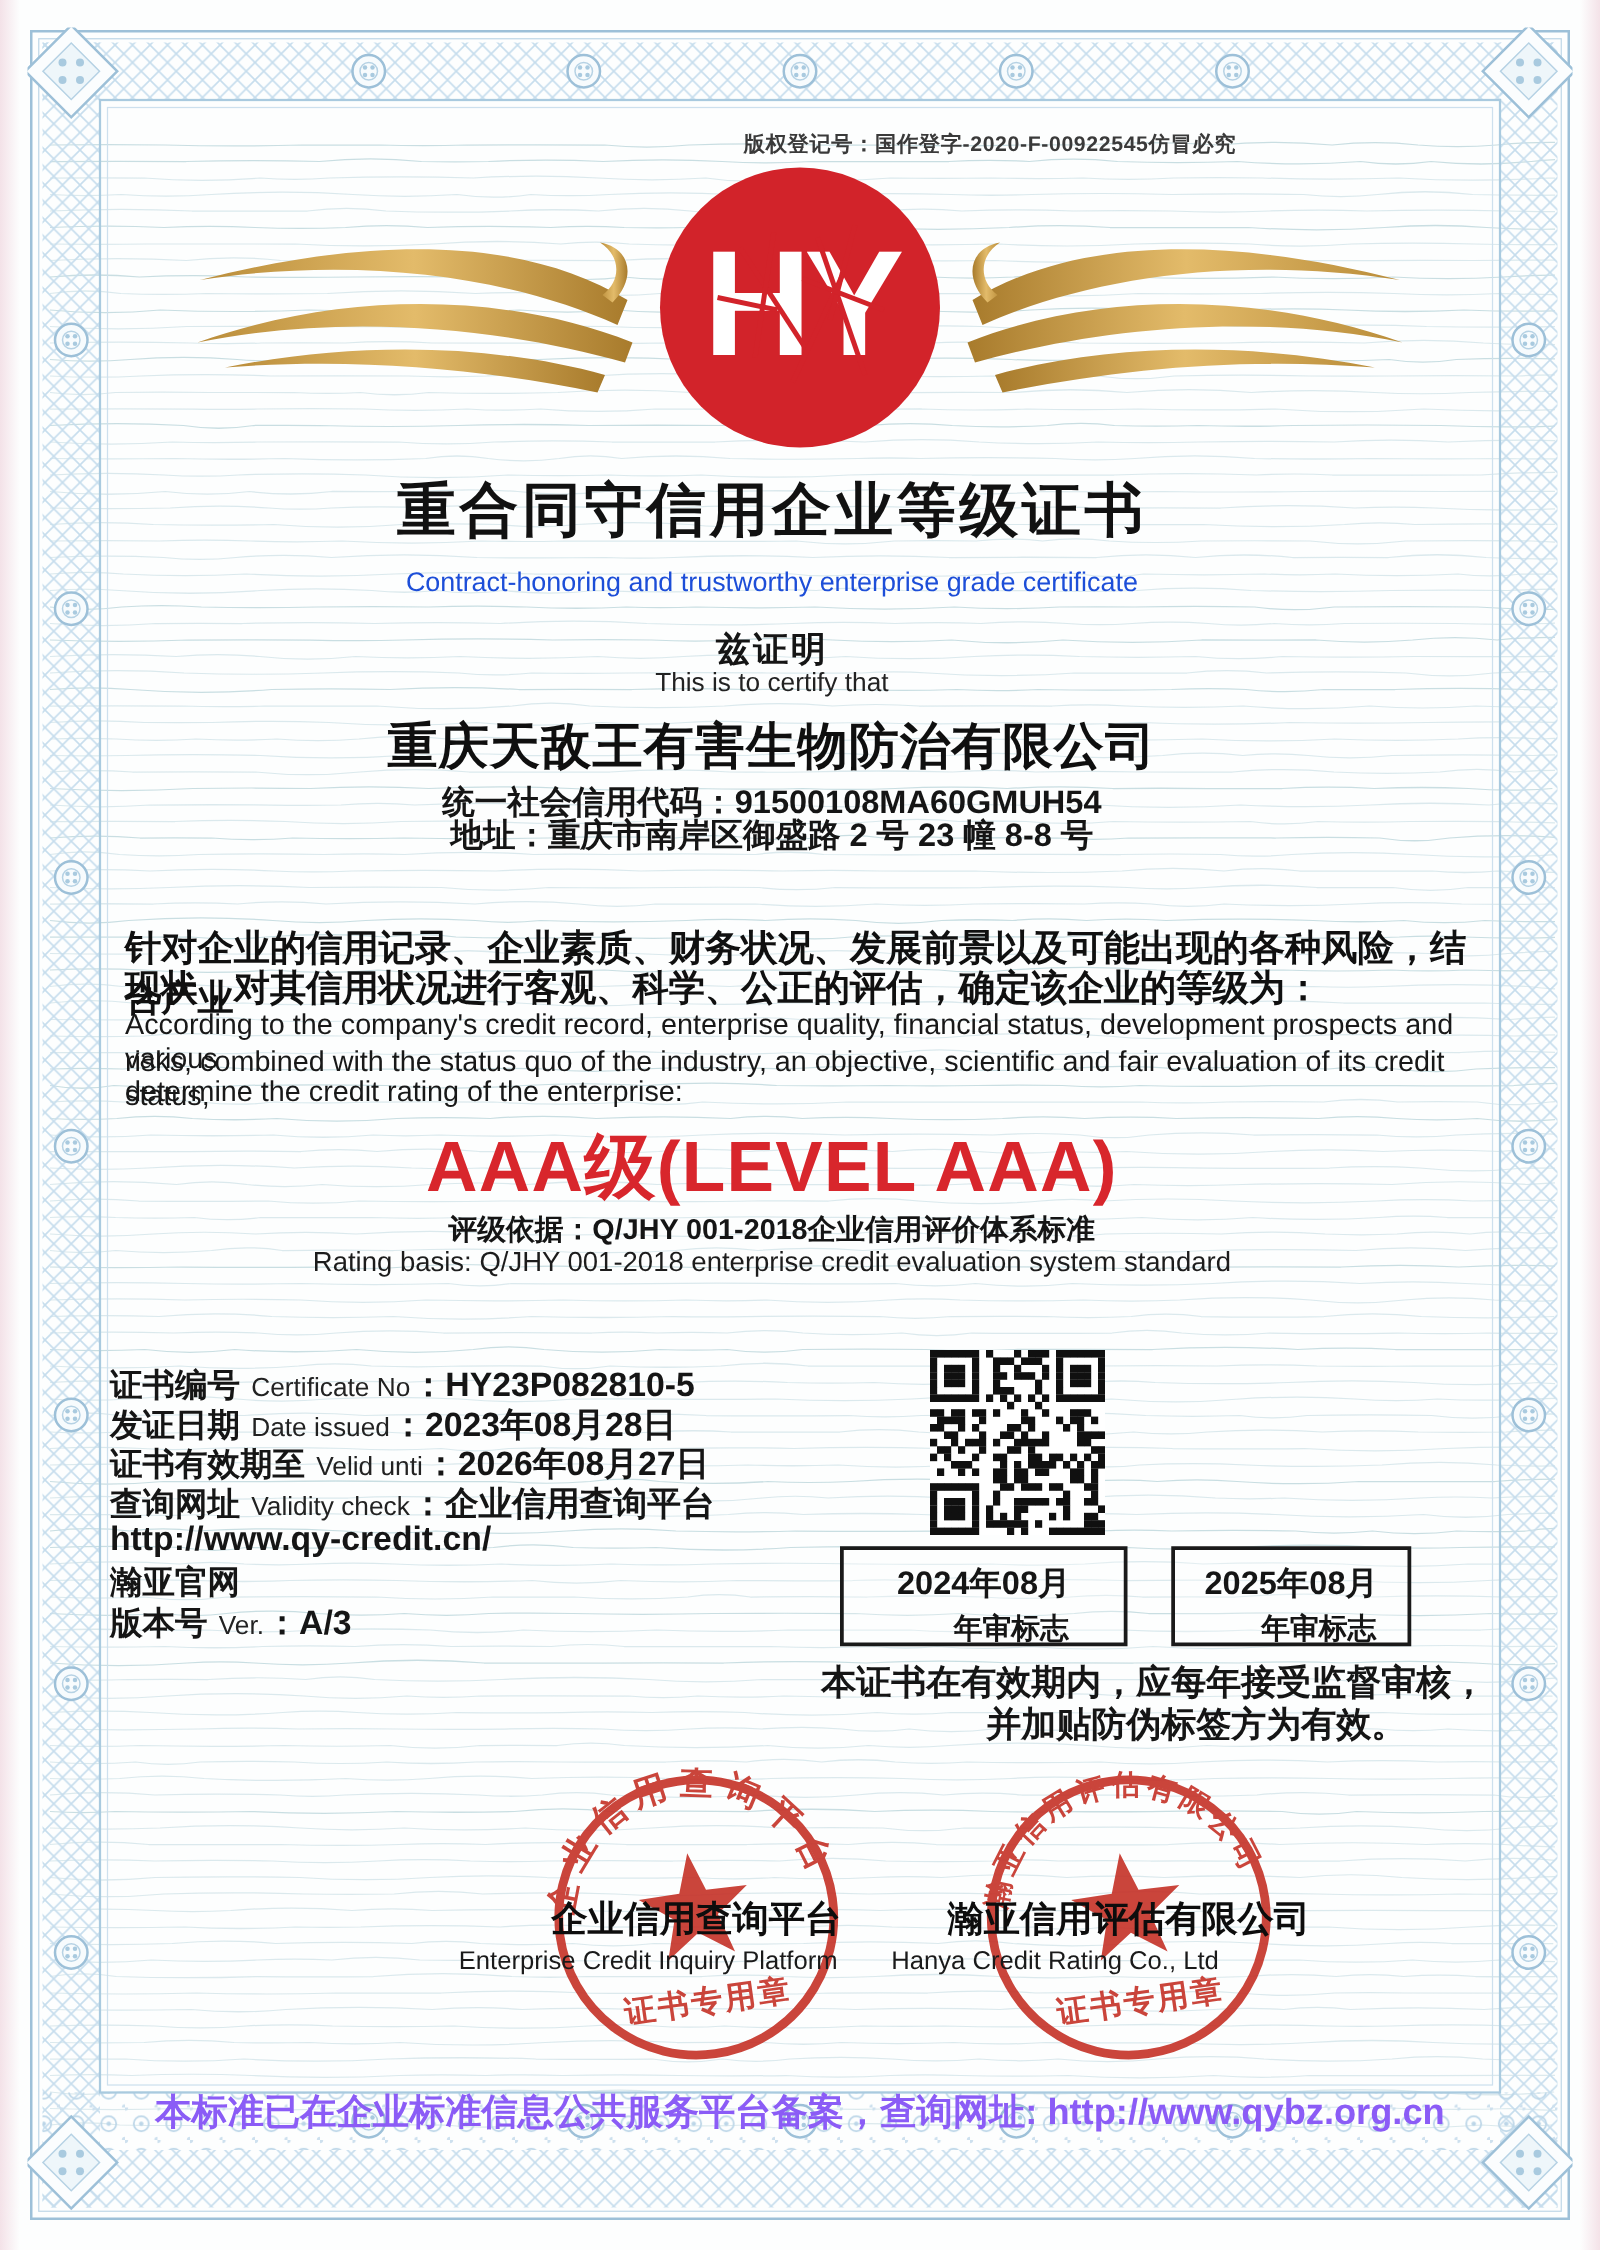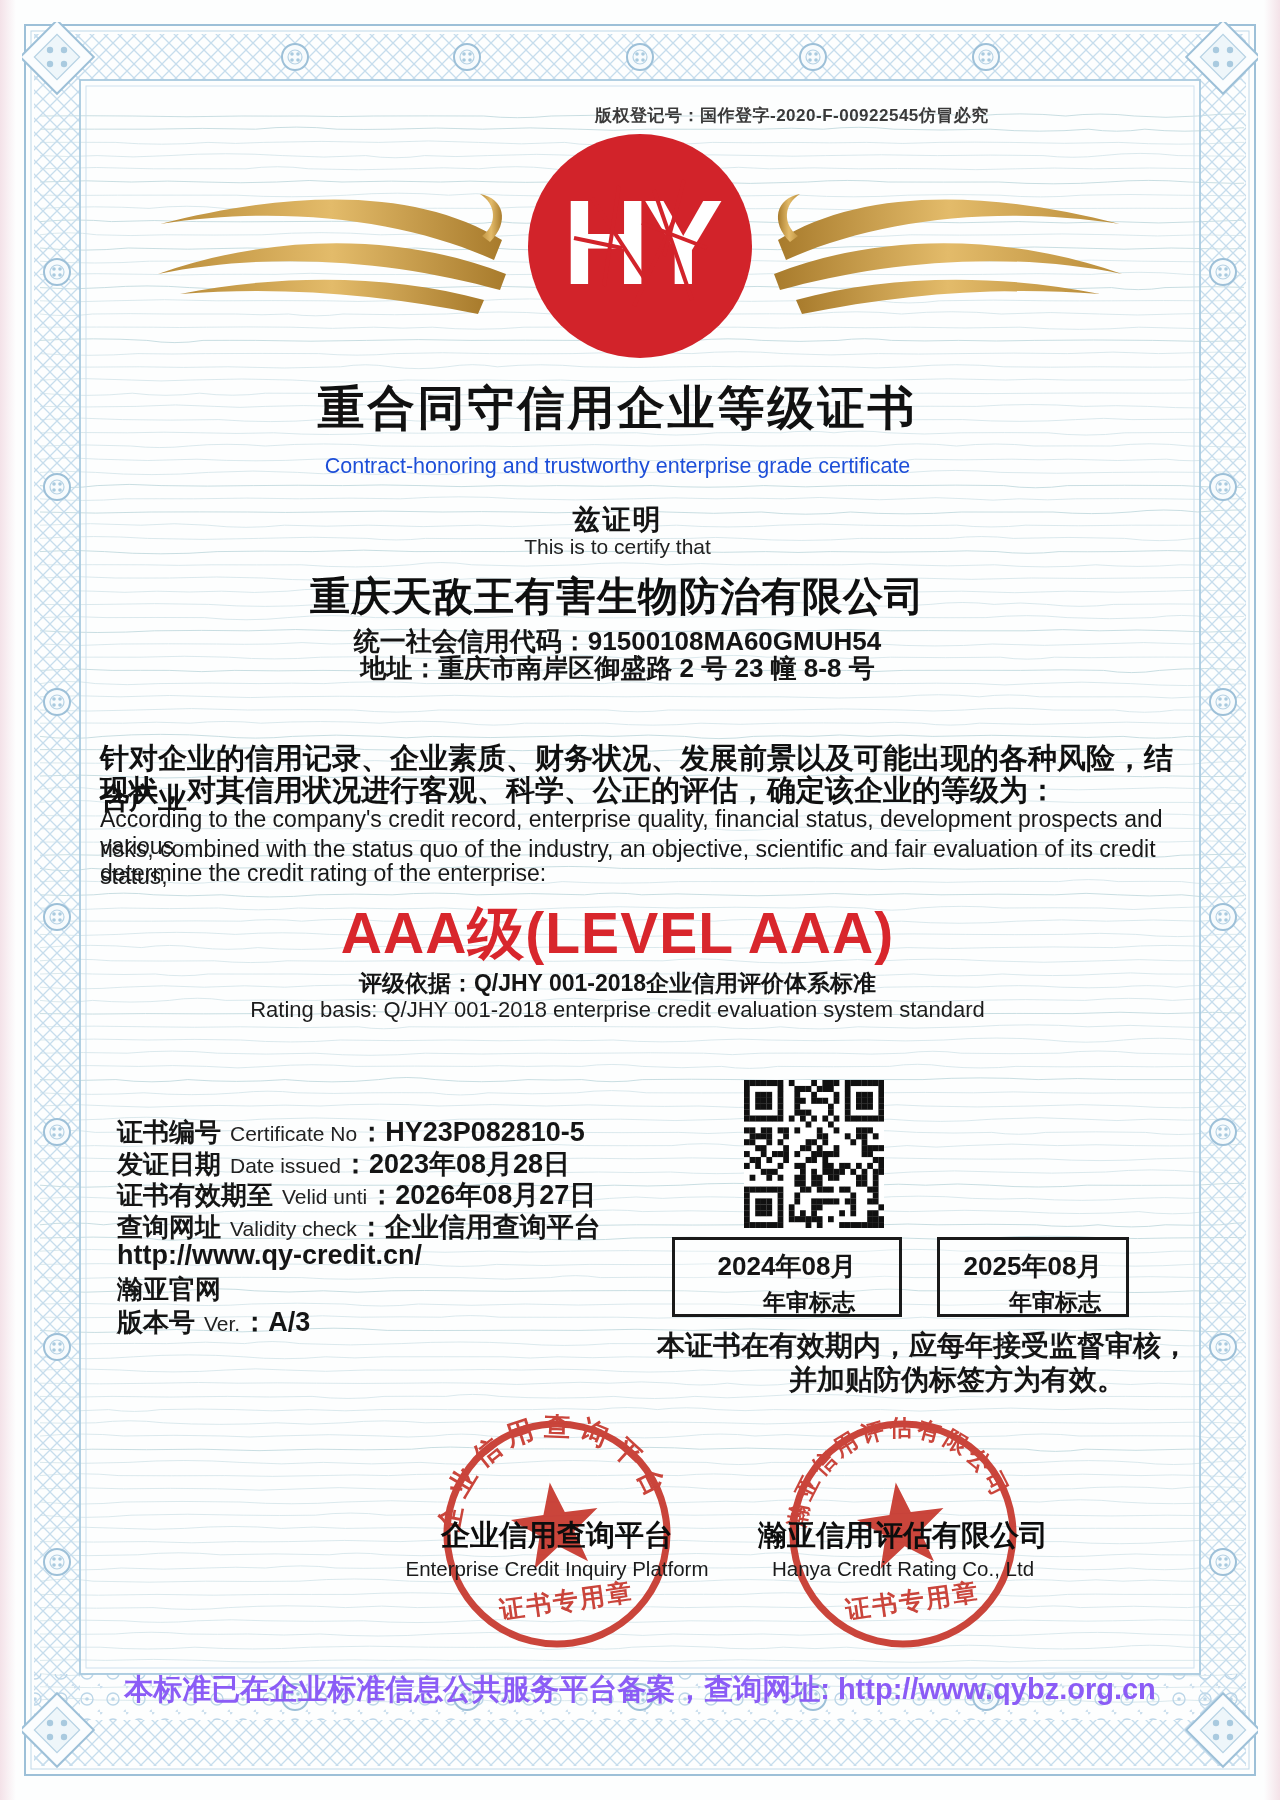--- a/index.html
+++ b/index.html
@@ -19,35 +19,35 @@
   .creditcode{top:624px;font-size:26px;font-weight:600;}
   .address{top:651px;font-size:26px;font-weight:600;}
   .para{left:100px;width:1096px;text-align:left;}
   .para-cn{font-size:29px;font-weight:600;color:#101010;}
   .p-cn1{top:739px;} .p-cn2{top:771px;}
   .para-en{font-size:23px;font-weight:400;color:#181818;}
   .p-en1{top:806px;} .p-en2{top:836px;} .p-en3{top:860px;}
   .rating{top:896px;font-size:57px;font-weight:800;color:#d8262c;letter-spacing:1px;}
   .basis-cn{top:968px;font-size:23px;font-weight:600;}
   .basis-en{top:997px;font-size:22px;font-weight:400;color:#1c1c1c;}
-  .details{left:117px;top:1090px;width:560px;margin-top:24px;}
+  .details{left:88px;top:1090px;width:560px;}
   .detail-row{height:31.6px;display:flex;align-items:baseline;white-space:nowrap;}
   .dcn{font-size:26px;font-weight:600;}
   .den{font-size:21px;font-weight:500;margin-left:9px;color:#222;}
   .dval{font-size:27px;font-weight:600;margin-left:1px;}
   .qr-note{left:897px;top:1074px;width:310px;}
   .qr-note div{font-size:27px;font-weight:600;line-height:36.3px;white-space:nowrap;}
   .audit-box{top:1237px;height:80px;border:3px solid #1a1a1a;box-sizing:border-box;text-align:center;background:rgba(255,255,255,.25);}
   .ab1{left:672px;width:230px;} .ab2{left:937px;width:192px;}
   .audit-period{font-size:26px;font-weight:600;margin-top:9px;}
   .audit-label{font-size:23px;font-weight:600;margin-top:3px;padding-left:44px;}
   .sup1{left:657px;top:1327px;font-size:28px;font-weight:600;}
   .sup2{left:789px;top:1361px;font-size:28px;font-weight:600;}
   .org-cn{width:340px;text-align:center;top:1516px;font-size:29px;font-weight:700;color:#0d0d0d;}
-  .org-en{width:380px;text-align:center;top:1557px;font-size:20.5px;font-weight:500;color:#1a1a1a;}
+  .org-en{width:380px;text-align:left;top:1557px;font-size:20.5px;font-weight:500;color:#1a1a1a;}
   .ol-cn{left:387px;} .ol-en{left:367px;} .or-cn{left:733px;} .or-en{left:713px;}
   .footer{left:0;right:0;top:1670px;text-align:center;font-size:29px;font-weight:700;color:#8b5cf6;}
   .edge-strip{top:0;bottom:0;width:16px;z-index:0;}
   .edge-l{left:0;background:linear-gradient(90deg,rgba(228,180,196,.38),rgba(228,180,196,0));}
   .edge-r{right:0;background:linear-gradient(270deg,rgba(228,180,196,.38),rgba(228,180,196,0));}
   .z0{z-index:0}.z1{z-index:1}.z2{z-index:2}.z3{z-index:3}
 </style>
 </head>
 <body>
 

